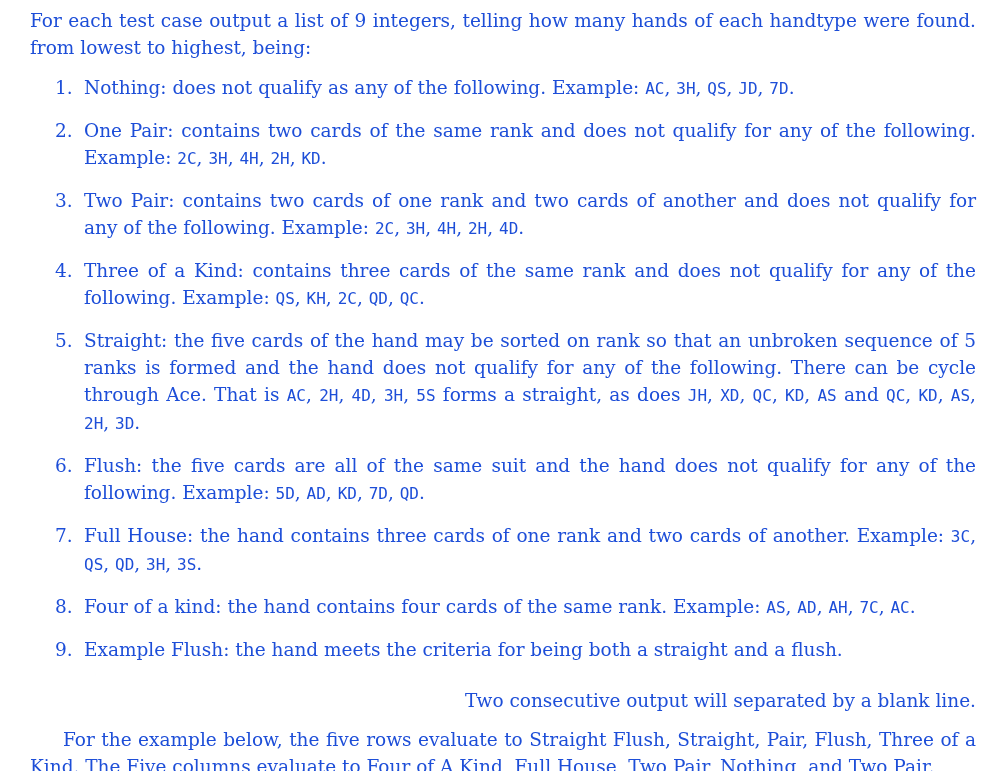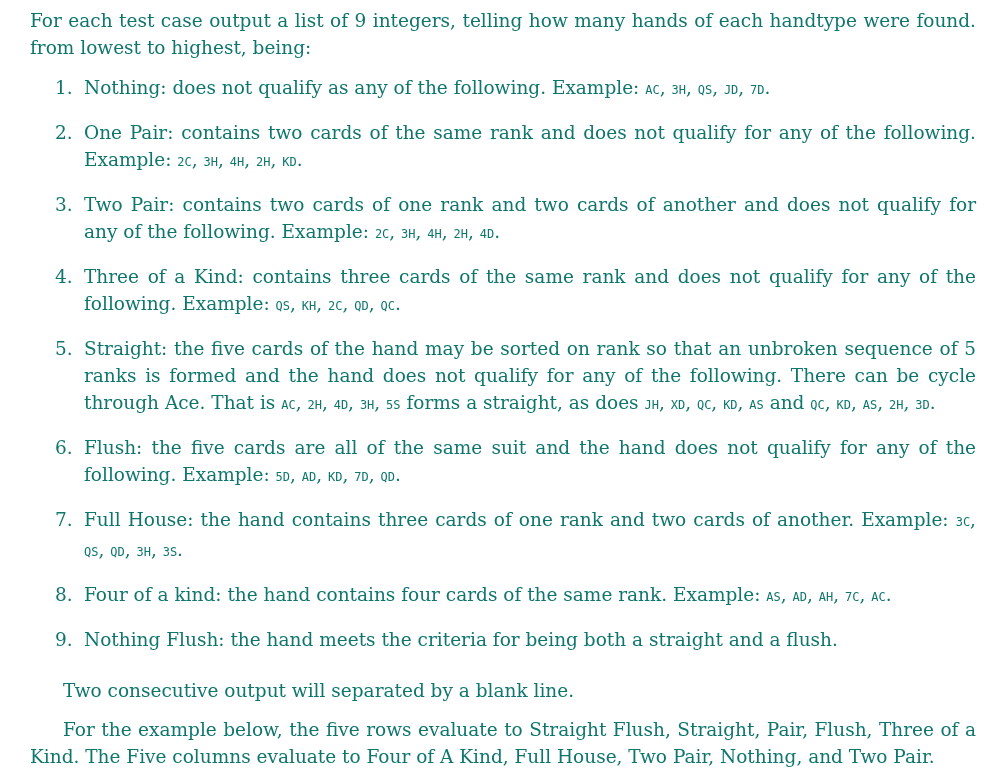--- a/index.html
+++ b/index.html
@@ -5,21 +5,21 @@
   html, body {
     margin: 0;
     padding: 0;
     background: #ffffff;
   }
   .page {
     width: 1006px;
     height: 771px;
     box-sizing: border-box;
     background: #ffffff;
-    color: #0f766e;
+    color: #1d4ed8;
     font-family: "DejaVu Serif", "Liberation Serif", serif;
     font-size: 18.5px;
     line-height: 27px;
     padding: 7px 30px 20px 30px;
     overflow: hidden;
     text-align: justify;
   }
   .para {
     margin: 0;
   }
@@ -43,26 +43,26 @@
   }
   .item-body {
     flex: 1 1 auto;
     text-align: justify;
   }
   .seg-b {
     font-weight: normal;
   }
   .seg-m {
     font-family: "DejaVu Sans Mono", "Liberation Mono", monospace;
-    font-size: 12px;
+    font-size: 16px;
   }
   .closing-1 {
     margin-top: 24px;
     padding-left: 33px;
-    text-align: left;
+    text-align: right;
   }
   .closing-2 {
     margin-top: 12px;
     text-indent: 33px;
   }
 </style>
 </head>
 <body>
 
 <div class="page">
@@ -97,21 +97,21 @@
     <li class="item">
       <span class="item-num">7.</span>
       <span class="item-body"><span class="seg-b">Full House</span><span class="seg-n">: the hand contains three cards of one rank and two cards of another. Example: </span><span class="seg-m">3C</span><span class="seg-n">, </span><span class="seg-m">QS</span><span class="seg-n">, </span><span class="seg-m">QD</span><span class="seg-n">, </span><span class="seg-m">3H</span><span class="seg-n">, </span><span class="seg-m">3S</span><span class="seg-n">.</span></span>
     </li>
     <li class="item">
       <span class="item-num">8.</span>
       <span class="item-body"><span class="seg-b">Four of a kind</span><span class="seg-n">: the hand contains four cards of the same rank. Example: </span><span class="seg-m">AS</span><span class="seg-n">, </span><span class="seg-m">AD</span><span class="seg-n">, </span><span class="seg-m">AH</span><span class="seg-n">, </span><span class="seg-m">7C</span><span class="seg-n">, </span><span class="seg-m">AC</span><span class="seg-n">.</span></span>
     </li>
     <li class="item">
       <span class="item-num">9.</span>
-      <span class="item-body"><span class="seg-b">Nothing Flush</span><span class="seg-n">: the hand meets the criteria for being both a straight and a flush.</span></span>
+      <span class="item-body"><span class="seg-b">Example Flush</span><span class="seg-n">: the hand meets the criteria for being both a straight and a flush.</span></span>
     </li>
   </ol>
 
   <p class="para closing-1">Two consecutive output will separated by a blank line.</p>
 
   <p class="para closing-2">For the example below, the five rows evaluate to Straight Flush, Straight, Pair, Flush, Three of a Kind. The Five columns evaluate to Four of A Kind, Full House, Two Pair, Nothing, and Two Pair.</p>
 
 </div>
 
 </body></html>

